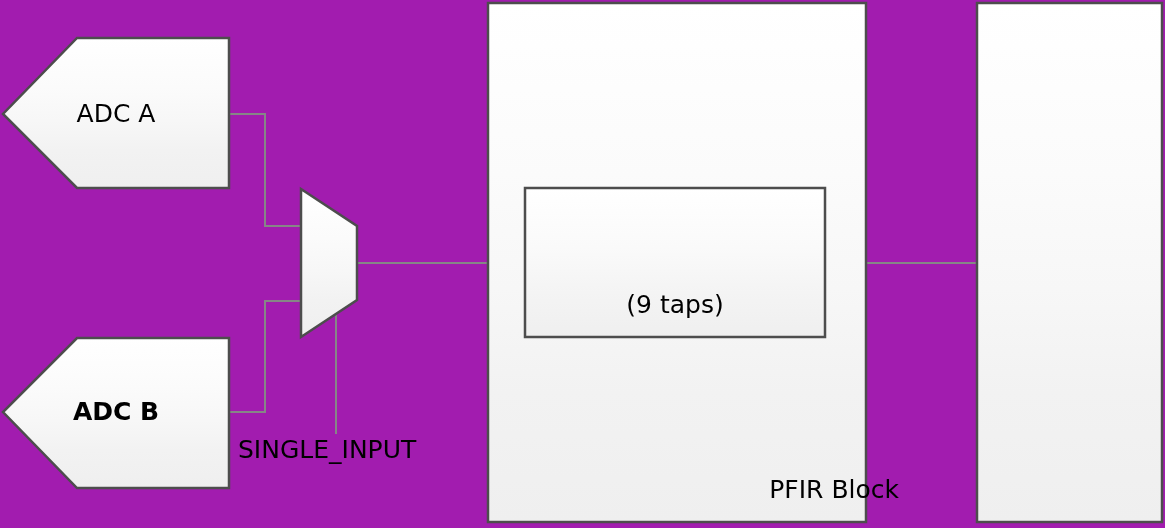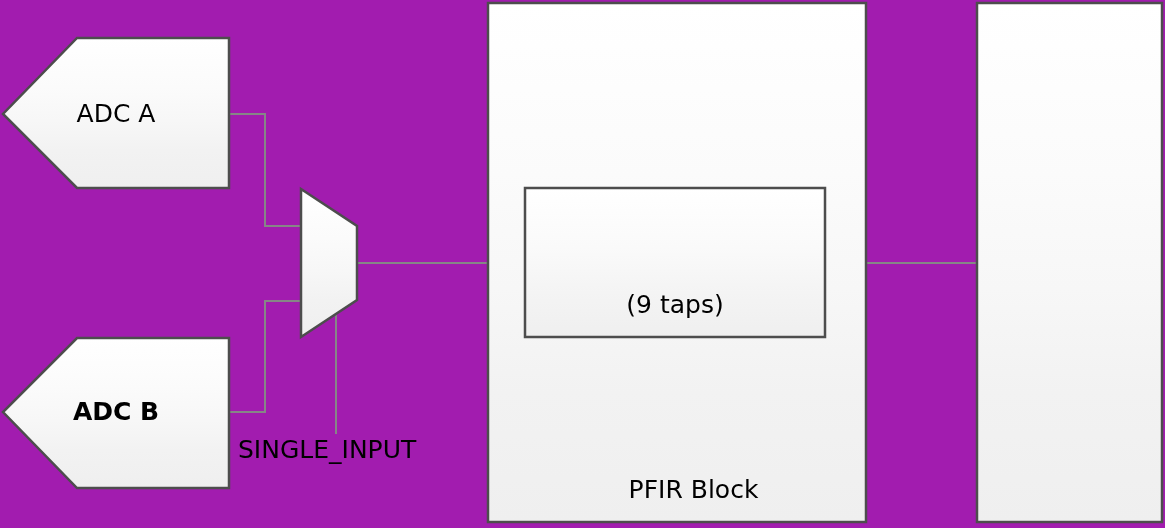--- a/index.html
+++ b/index.html
@@ -50,20 +50,21 @@
     left: 525px;
     top: 225px;
     width: 300px;
     font-size: 25px;
   }
   .lbl-pfir {
     left: 488px;
     top: 474px;
     width: 411px;
     font-size: 25px;
+    text-align: right;
   }
   .lbl-jesd {
     left: 977px;
     top: 225px;
     width: 185px;
     font-size: 25px;
   }
   .lbl-single-input {
     left: 238px;
     top: 434px;

